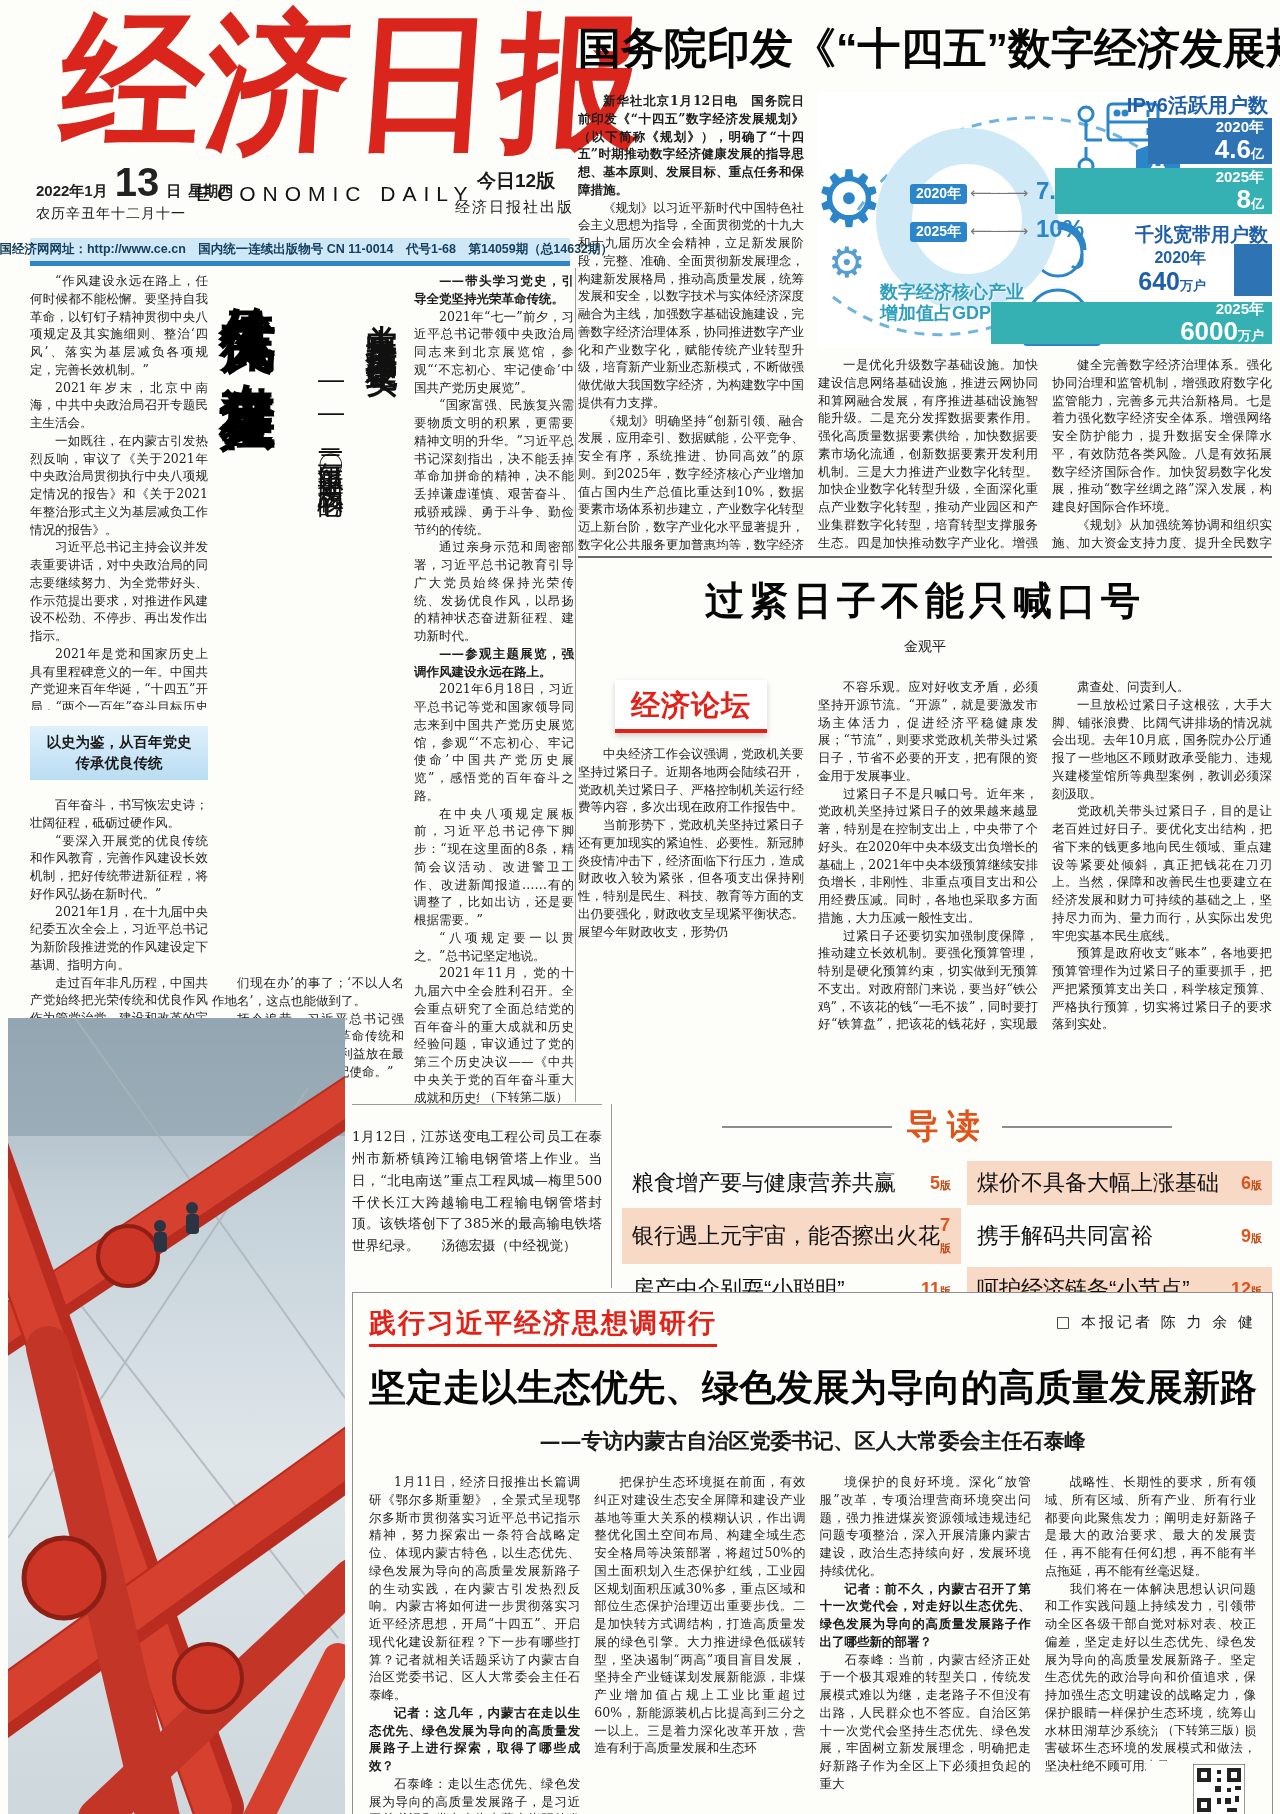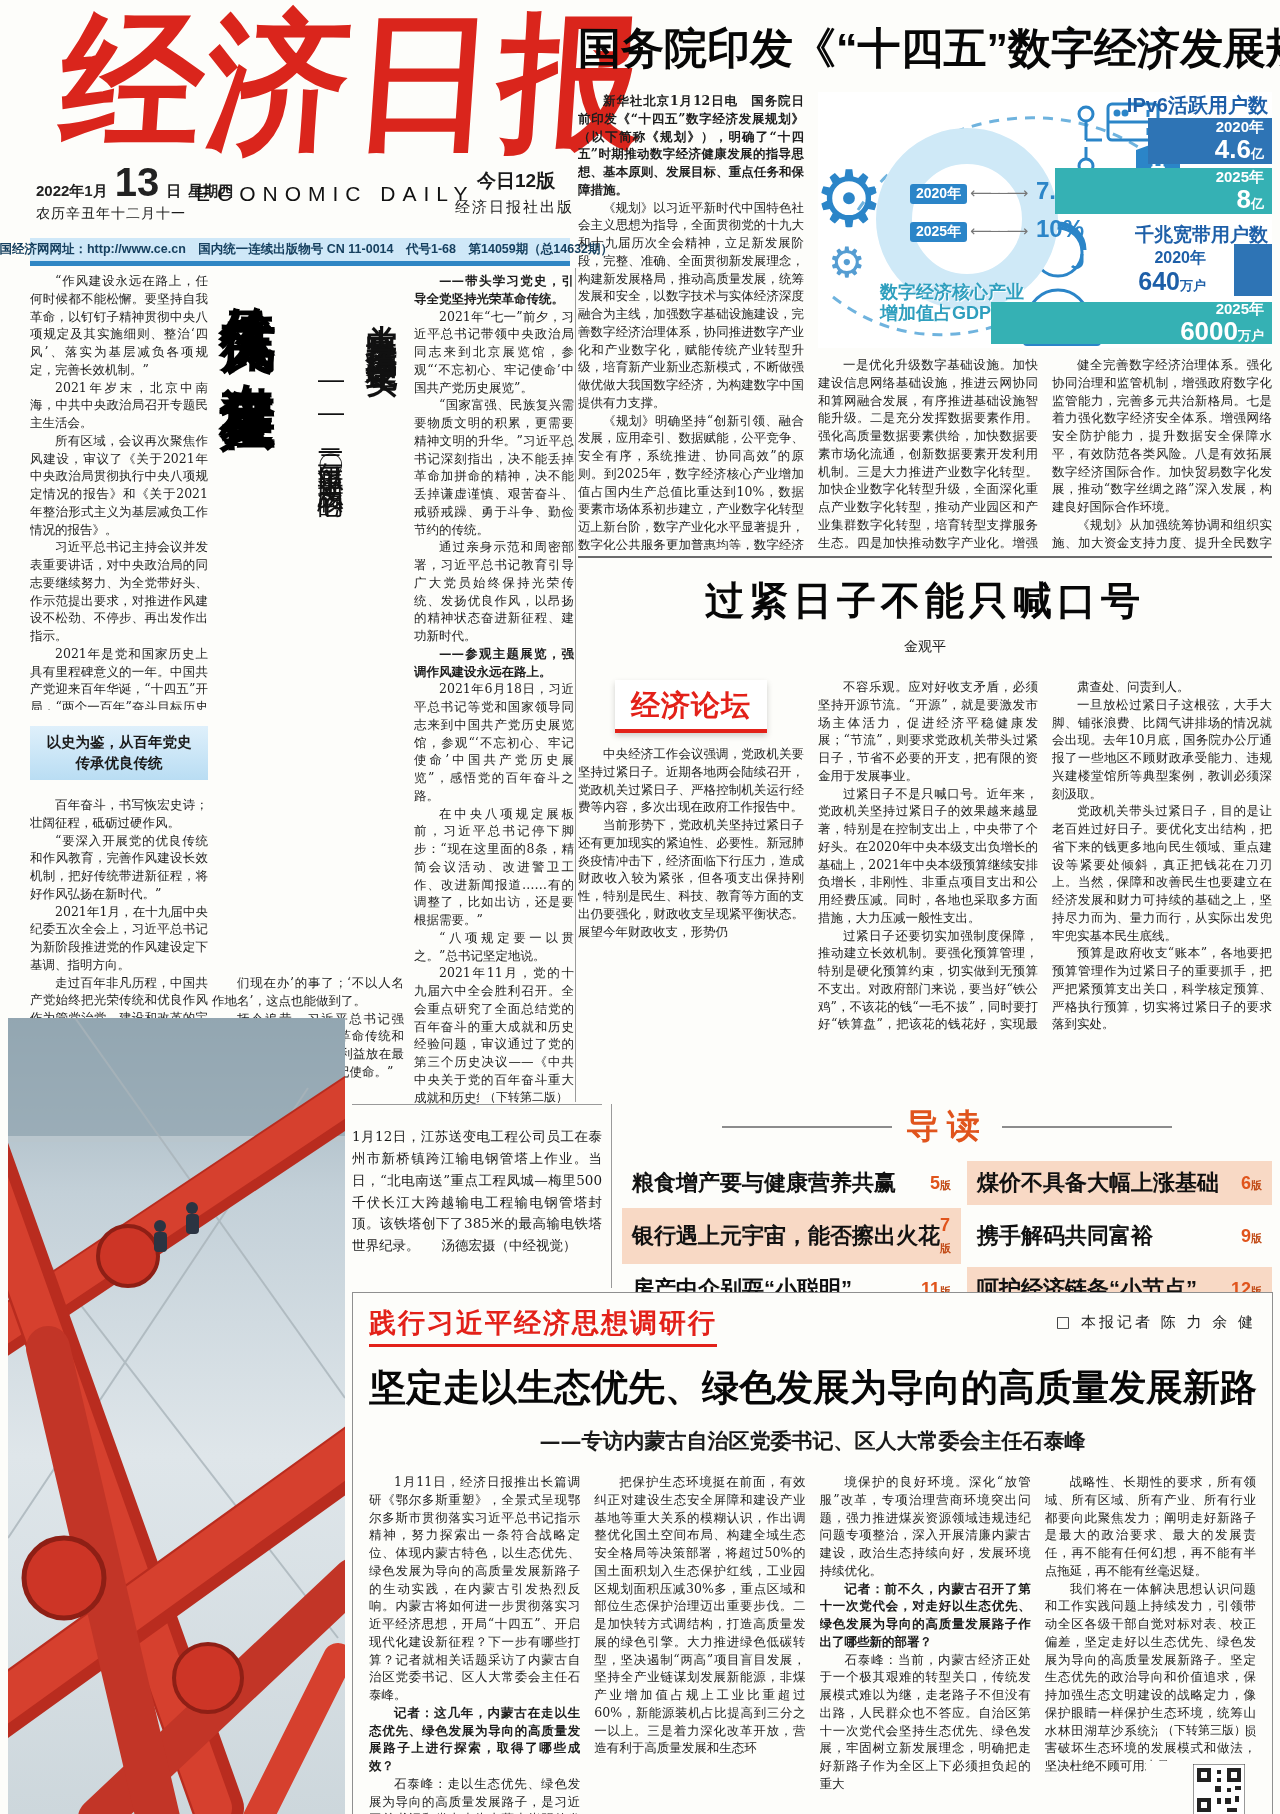--- a/index.html
+++ b/index.html
@@ -44,21 +44,21 @@
 .author{text-align:center;font-size:14px;font-family:"DejaVu Serif",serif;margin-top:10px}
 .badge-box{width:152px;margin:2px auto 12px;background:#fff;box-shadow:0 3px 6px rgba(0,0,0,.18);padding:6px 4px 3px;text-align:center;border-bottom:4px solid #e32119}
 .badge-box span{color:#e32119;font-weight:bold;font-size:29px;letter-spacing:1px}
 
 .dd-head{display:flex;align-items:center;gap:14px;justify-content:center}
 .dd-head .ln{flex:0 0 170px;height:2px;background:#8c8c8c}
 .dd-title-text{color:#e0541c;font-weight:bold;font-size:33px;letter-spacing:8px}
 .dd-grid{display:grid;grid-template-columns:1fr 1fr;grid-gap:3px 6px;margin-top:12px}
 .dd-item{display:flex;align-items:center;justify-content:space-between;padding:7px 10px;background:#fdfdfa}
 .dd-item.peach{background:#f8d9c5}
-.dd-item .t{font-size:22px;font-weight:bold;color:#111;white-space:nowrap}
+.dd-item .t{font-size:22px;font-weight:normal;color:#111;white-space:nowrap}
 .dd-item .pg{color:#e0541c;font-weight:bold;font-size:18px}
 .dd-item .pg i{font-style:normal;font-size:11px;color:#c24c18}
 
 .vt{writing-mode:vertical-rl;text-orientation:upright}
 .vh{font-size:56px;font-weight:bold;color:#000;letter-spacing:3px;font-family:"Liberation Sans",sans-serif}
 .vsub-main{font-size:31px;font-weight:bold;color:#111;letter-spacing:4px}
 .vsub-pre{font-size:26px;color:#111;letter-spacing:3px}
 .hist-box{margin:16px 0;background:linear-gradient(180deg,#dff0fb,#b9ddf3);padding:6px 4px;text-align:center;font-weight:bold;font-size:14.5px;line-height:1.45}
 
 .caption{font-family:"DejaVu Serif",serif;font-size:13.5px;line-height:1.62;text-align:justify}
@@ -243,21 +243,21 @@
       </div>
     </div>
   </div>
   <div class="abs vrule" style="left:611px;top:1104px;height:184px"></div>
 
   <div class="abs" style="left:28px;top:260px;width:546px;height:848px">
     <div class="abs" style="left:2px;top:12px;width:178px">
       <div class="bt clip" style="height:438px">
           <p>“作风建设永远在路上，任何时候都不能松懈。要坚持自我革命，以钉钉子精神贯彻中央八项规定及其实施细则、整治‘四风’、落实为基层减负各项规定，完善长效机制。”</p>
           <p>2021年岁末，北京中南海，中共中央政治局召开专题民主生活会。</p>
-          <p>所有区域，会议再次聚焦作风建设，审议了《关于2021年中央政治局贯彻执行中央八项规定情况的报告》和《关于2021年整治形式主义为基层减负工作情况的报告》。</p>
+          <p>一如既往，在内蒙古引发热烈反响，审议了《关于2021年中央政治局贯彻执行中央八项规定情况的报告》和《关于2021年整治形式主义为基层减负工作情况的报告》。</p>
           <p>习近平总书记主持会议并发表重要讲话，对中央政治局的同志要继续努力、为全党带好头、作示范提出要求，对推进作风建设不松劲、不停步、再出发作出指示。</p>
           <p>2021年是党和国家历史上具有里程碑意义的一年。中国共产党迎来百年华诞，“十四五”开局，“两个一百年”奋斗目标历史交汇。</p>
         </div>
       <div class="hist-box">
         <div>以史为鉴，从百年党史</div>
         <div>传承优良传统</div>
       </div>
       <div class="bt clip" style="height:298px">
           <p>百年奋斗，书写恢宏史诗；壮阔征程，砥砺过硬作风。</p>
           <p>“要深入开展党的优良传统和作风教育，完善作风建设长效机制，把好传统带进新征程，将好作风弘扬在新时代。”</p>

